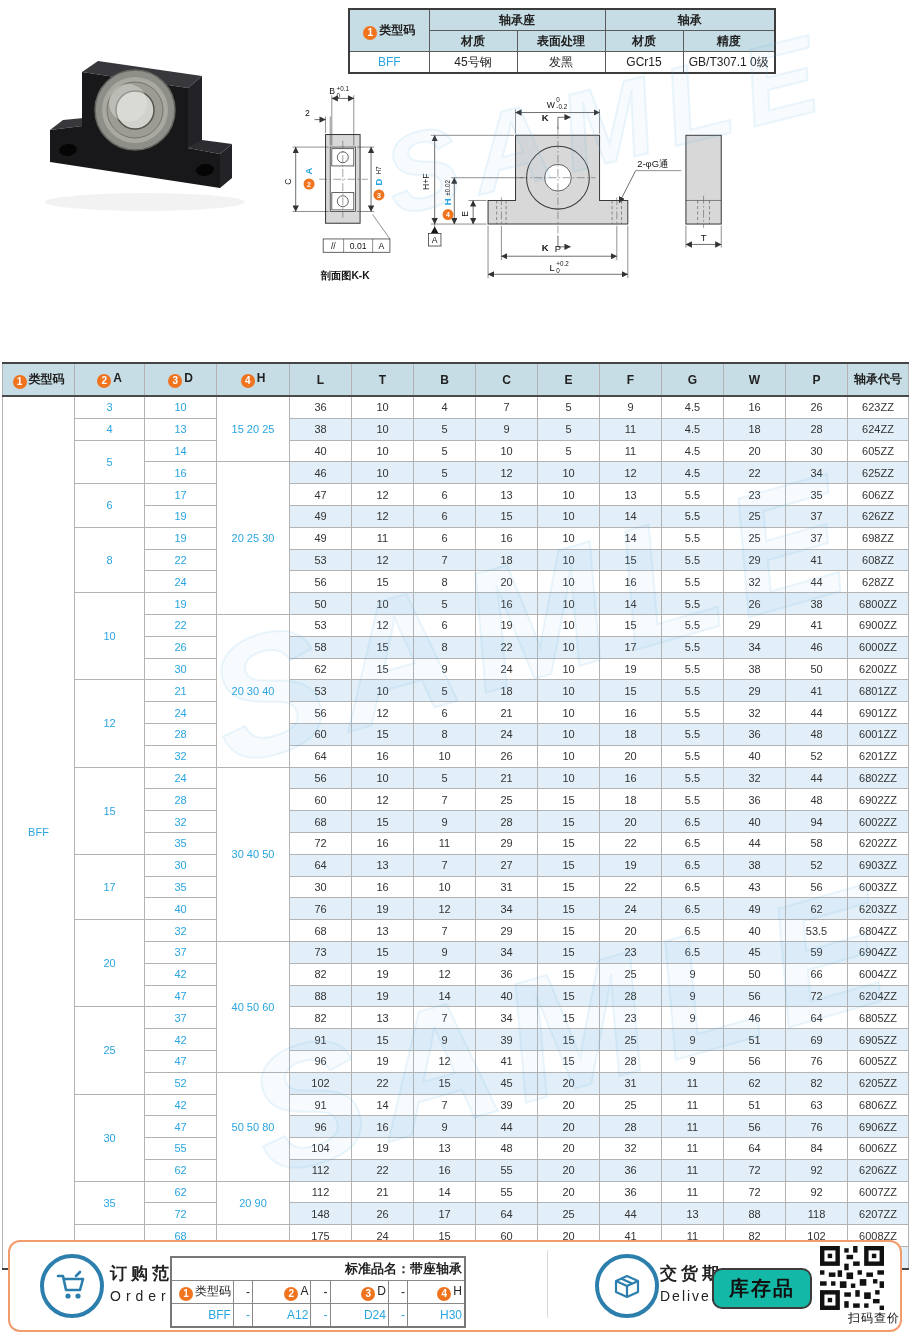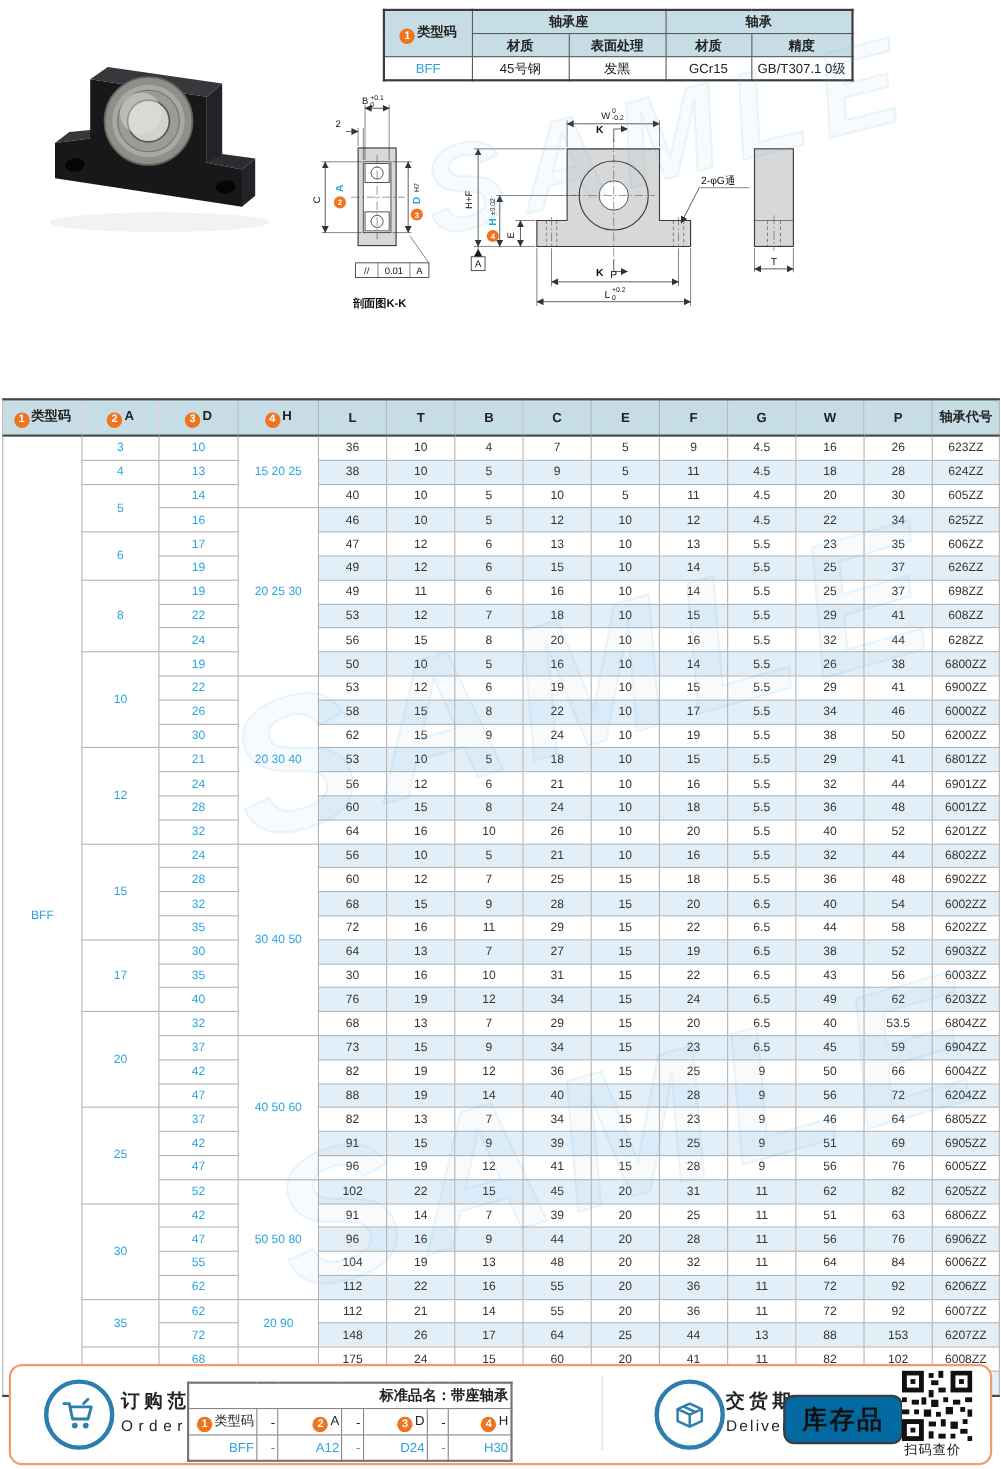--- a/index.html
+++ b/index.html
@@ -49,23 +49,23 @@
   
   #footer{position:absolute;left:8px;top:1240px;width:890px;height:88px;
           border:2px solid #f29b6d;border-radius:12px;background:#fff;}
   .icon-circle{position:absolute;width:56px;height:56px;border-radius:50%;border:4px solid #2c7fad;
           background:#fff;display:flex;align-items:center;justify-content:center;}
   .f-cn{font-size:17px;font-weight:bold;letter-spacing:4px;color:#222;}
   .f-en{font-size:14px;letter-spacing:5px;color:#222;margin-top:3px;}
   .order{border-collapse:collapse;table-layout:fixed;width:296px;border:2px solid #777;background:#fff;}
   .order td{border:1px solid #888;text-align:right;font-size:12px;height:18px;padding:2px;white-space:nowrap;}
   .order td.tt{font-weight:bold;font-size:13px;}
-  .badge{position:absolute;background:#0369a1;border:2px solid #3c3c3c;border-radius:10px;
-         font-size:23px;font-weight:bold;color:#111;padding:5px 15px;letter-spacing:2px;}
-  .qrcap{position:absolute;font-size:12px;color:#111;letter-spacing:1px;}
+  .badge{position:absolute;background:#14b8a6;border:2px solid #3c3c3c;border-radius:10px;
+         font-size:20px;font-weight:bold;color:#111;padding:5px 15px;letter-spacing:2px;}
+  .qrcap{position:absolute;font-size:12px;color:#111;letter-spacing:1px;margin-left:26px;}
   .vdiv{position:absolute;width:1px;background:#d9d9d9;}
 </style>
 </head>
 <body>
 
 <svg class="abs" style="left:20px;top:30px;" width="260" height="230" viewBox="0 0 260 230">
   <ellipse cx="125" cy="172" rx="100" ry="9" fill="#000" opacity="0.05"></ellipse>
 
   <polygon points="62,42 168,58 182,46 78,31" fill="#37373c"></polygon>
 
@@ -556,21 +556,21 @@
         <tr>
           <td class="blue">32</td>
           <td class="dc">68</td>
           <td class="dc">15</td>
           <td class="dc">9</td>
           <td class="dc">28</td>
           <td class="dc">15</td>
           <td class="dc">20</td>
           <td class="dc">6.5</td>
           <td class="dc">40</td>
-          <td class="dc">54</td>
+          <td class="dc">94</td>
           <td class="dc">6002ZZ</td>
         </tr>
         <tr>
           <td class="blue">35</td>
           <td class="dc">72</td>
           <td class="dc">16</td>
           <td class="dc">11</td>
           <td class="dc">29</td>
           <td class="dc">15</td>
           <td class="dc">22</td>
@@ -798,21 +798,21 @@
         <tr>
           <td class="blue">72</td>
           <td class="dc">148</td>
           <td class="dc">26</td>
           <td class="dc">17</td>
           <td class="dc">64</td>
           <td class="dc">25</td>
           <td class="dc">44</td>
           <td class="dc">13</td>
           <td class="dc">88</td>
-          <td class="dc">153</td>
+          <td class="dc">118</td>
           <td class="dc">6207ZZ</td>
         </tr>
         <tr>
           <td class="blue" rowspan="2">40</td>
           <td class="blue">68</td>
           <td class="blue" rowspan="2">60 100</td>
           <td class="dc">175</td>
           <td class="dc">24</td>
           <td class="dc">15</td>
           <td class="dc">60</td>

